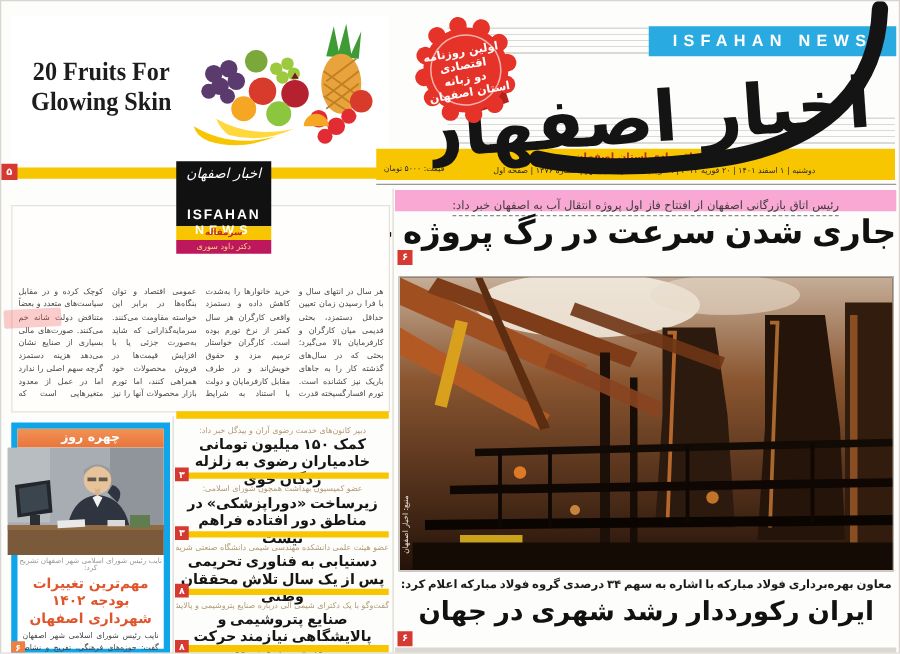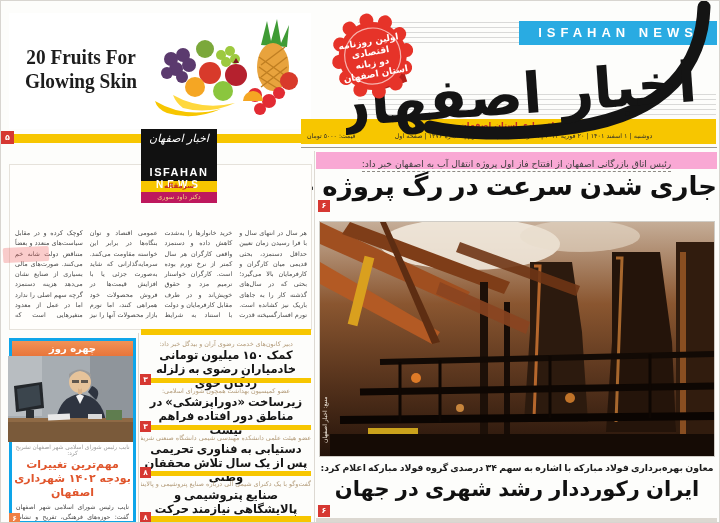--- a/index.html
+++ b/index.html
@@ -97,21 +97,21 @@
   .v1 { left:313px; top:150px; height:373px; }
   .v2 { left:137px; top:332px; height:191px; }
 
   
   .mid-bar { left:140px; width:170px; height:5px; }
   .news-kicker { left:140px; width:170px; font-size:6.4px; color:#b29a78; text-align:center; white-space:nowrap; overflow:hidden; }
   .news-headline { left:140px; width:170px; font-size:11.5px; font-weight:bold; color:#151515; text-align:center; line-height:1.2; word-spacing:-1px; }
   .nbadge { width:11px; height:11px; line-height:11px; font-size:7.5px; }
 
   
-  .face-card { left:8px; top:337px; width:127px; height:186px; background:#fff; border:3px solid #0ea5e9; }
+  .face-card { left:8px; top:337px; width:127px; height:186px; background:#fff; border:5px solid #0ea5e9; }
   .face-header { height:15px; background:linear-gradient(#f19256,#e9753a); color:#fff; font-size:10px; font-weight:bold; text-align:center; line-height:15px; }
   .face-photo { width:125px; height:86px; display:block; }
   .face-caption { font-size:5.8px; color:#999; text-align:center; margin-top:2px; }
   .face-headline { font-size:11px; font-weight:bold; color:#e0552c; text-align:center; line-height:1.25; margin-top:2px; padding:0 2px; }
   .face-body { font-size:6.2px; line-height:1.55; color:#454545; text-align:justify; padding:3px 4px 0 4px; }
 </style>
 </head>
 <body>
 
 <div id="page">

